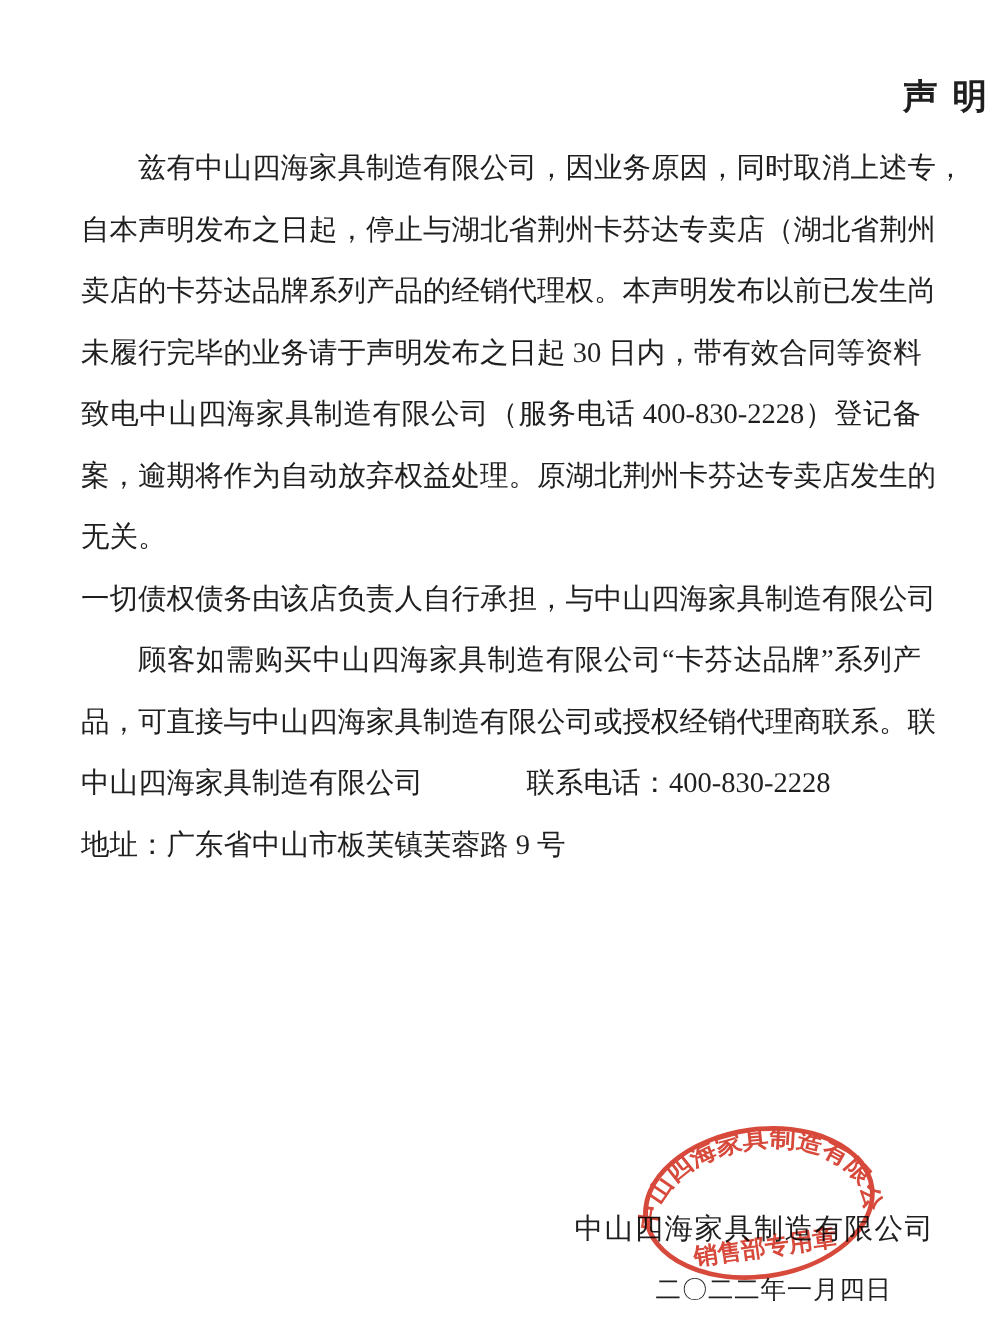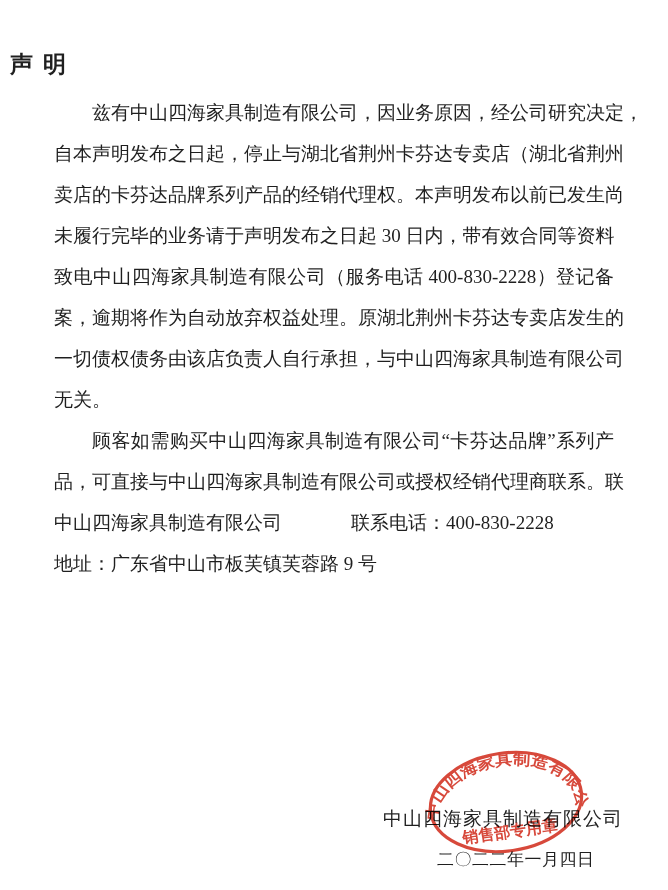--- a/index.html
+++ b/index.html
@@ -4,21 +4,21 @@
 <style>
   html,body{margin:0;padding:0;}
   body{
     width:668px;height:890px;position:relative;background:#ffffff;
     font-family:"Liberation Serif","DejaVu Serif",serif;
     color:#1f1f1f;overflow:hidden;
   }
   .page{position:absolute;inset:0;background:#ffffff;}
   .doc-title{
     position:absolute;top:46px;left:0;width:668px;height:38px;line-height:38px;
-    text-align:left;font-size:23px;font-weight:bold;letter-spacing:10px;text-indent:10px;
+    text-align:right;font-size:23px;font-weight:bold;letter-spacing:10px;text-indent:10px;
   }
   .body-block{
     position:absolute;top:92px;left:54px;width:560px;
     font-size:19px;
   }
   .tline{height:41px;line-height:41px;white-space:nowrap;}
   .j{text-align:justify;text-align-last:justify;}
   .l{text-align:left;}
   .indent{padding-left:38px;}
   .u30{text-underline-offset:4px;}
@@ -39,28 +39,28 @@
   .seal text{font-family:"Liberation Serif","DejaVu Serif",serif;font-weight:bold;}
 </style>
 </head>
 <body>
 
 <div class="page">
 
   <div class="doc-title">声明</div>
 
   <div class="body-block">
-    <div class="tline j indent">兹有中山四海家具制造有限公司，因业务原因，经公司研究决定，</div>
+    <div class="tline j indent">兹有中山四海家具制造有限公司，因业务原因，同时取消上述专，</div>
     <div class="tline j">自本声明发布之日起，停止与湖北省荆州卡芬达专卖店（湖北省荆州</div>
     <div class="tline j">卖店的卡芬达品牌系列产品的经销代理权。本声明发布以前已发生尚</div>
     <div class="tline j"><span>未履行完毕的业务请于声明发布之日起</span><span class="u30"> 30 </span><span>日内，带有效合同等资料</span></div>
     <div class="tline j">致电中山四海家具制造有限公司（服务电话 400-830-2228）登记备</div>
     <div class="tline j">案，逾期将作为自动放弃权益处理。原湖北荆州卡芬达专卖店发生的</div>
+    <div class="tline l">无关。</div>
     <div class="tline j">一切债权债务由该店负责人自行承担，与中山四海家具制造有限公司</div>
-    <div class="tline l">无关。</div>
     <div class="tline j indent">顾客如需购买中山四海家具制造有限公司“卡芬达品牌”系列产</div>
     <div class="tline j">品，可直接与中山四海家具制造有限公司或授权经销代理商联系。联</div>
     <div class="tline l contact-line"><span>中山四海家具制造有限公司</span><span class="contact-phone">联系电话：400-830-2228</span></div>
     <div class="tline l">地址：广东省中山市板芙镇芙蓉路 9 号</div>
   </div>
 
   <div class="sig-company">中山四海家具制造有限公司</div>
   <div class="sig-date">二〇二二年一月四日</div>
 
   <svg class="seal" viewBox="0 0 192 124" xmlns="http://www.w3.org/2000/svg">

